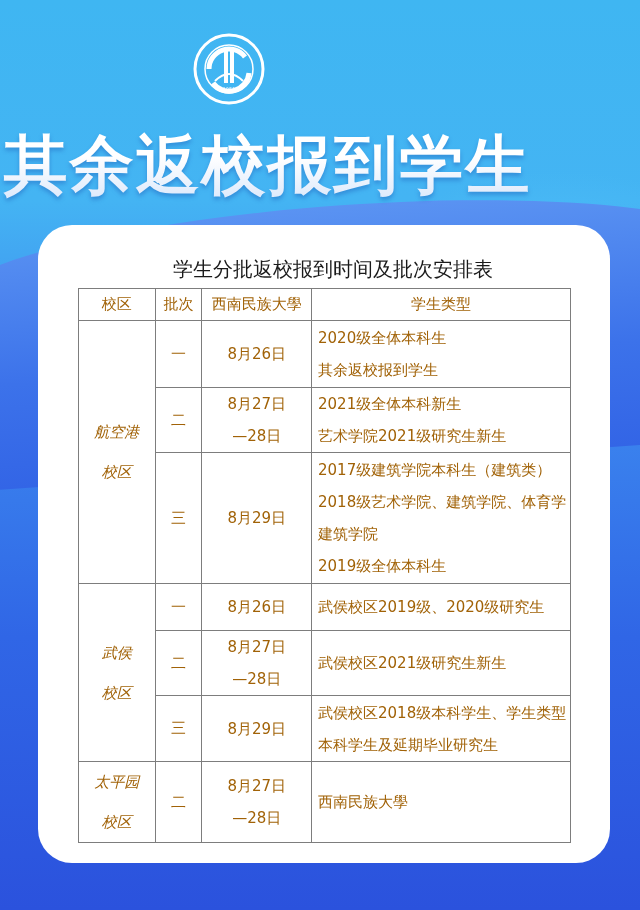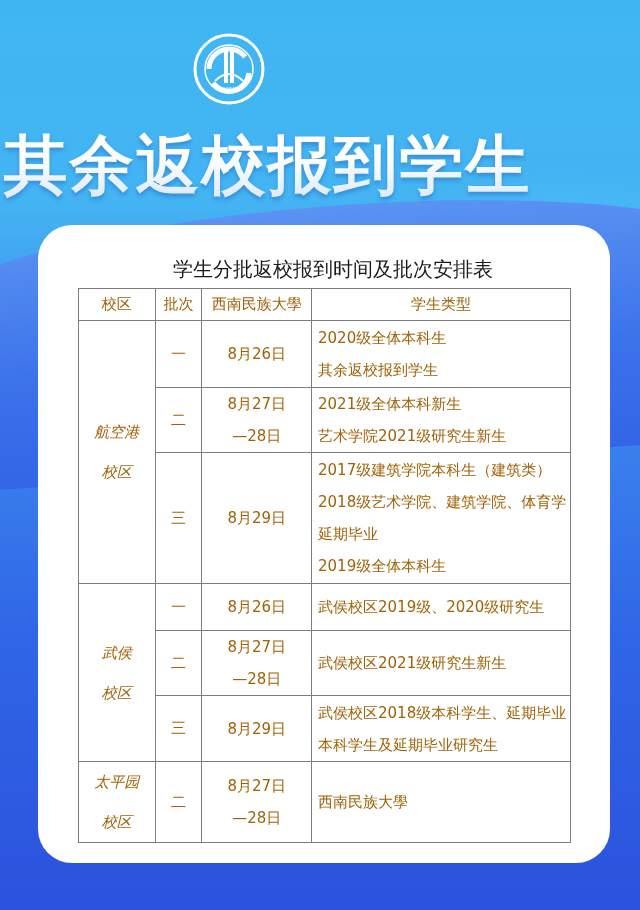--- a/index.html
+++ b/index.html
@@ -128,21 +128,21 @@
         </td>
       </tr>
       <tr style="height:131px">
         <td class="c">三</td>
         <td class="c">
           <span class="cell-line">8月29日</span>
         </td>
         <td class="t">
           <span class="cell-line">2017级建筑学院本科生（建筑类）</span>
           <span class="cell-line">2018级艺术学院、建筑学院、体育学</span>
-          <span class="cell-line">延期毕业</span>
+          <span class="cell-line">建筑学院</span>
           <span class="cell-line">2019级全体本科生</span>
         </td>
       </tr>
 
       <tr style="height:47px">
         <td class="c campus" rowspan="3">
           <span class="cell-line">武侯</span>
           <span class="cell-line">校区</span>
         </td>
         <td class="c">一</td>
@@ -162,21 +162,21 @@
         <td class="t">
           <span class="cell-line">武侯校区2021级研究生新生</span>
         </td>
       </tr>
       <tr style="height:66px">
         <td class="c">三</td>
         <td class="c">
           <span class="cell-line">8月29日</span>
         </td>
         <td class="t">
-          <span class="cell-line">武侯校区2018级本科学生、延期毕业</span>
+          <span class="cell-line">武侯校区2018级本科学生、学生类型</span>
           <span class="cell-line">本科学生及延期毕业研究生</span>
         </td>
       </tr>
 
       <tr style="height:66px">
         <td class="c campus">
           <span class="cell-line">太平园</span>
           <span class="cell-line">校区</span>
         </td>
         <td class="c">二</td>

